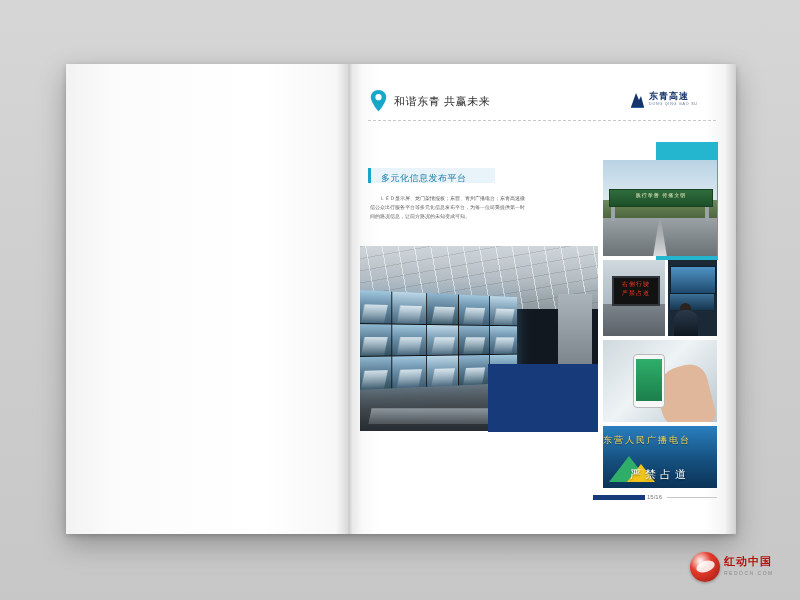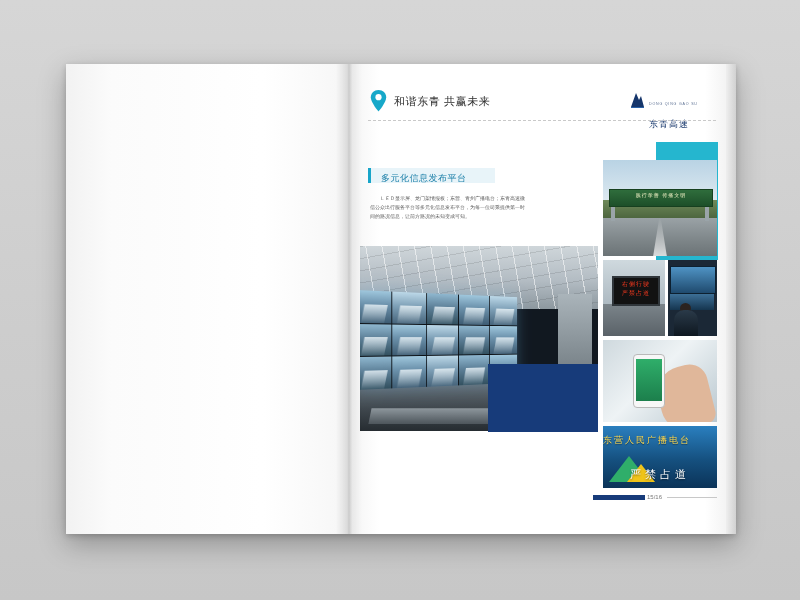--- a/index.html
+++ b/index.html
@@ -89,22 +89,21 @@
     left: 0; top: 1px;
     width: 15px; height: 17px;
   }
   .logo-cn {
     position: absolute;
     left: 19px; top: 0px;
     font-size: 9px;
     color: #16366b;
     letter-spacing: 1px;
     white-space: nowrap;
-    font-weight: normal;
-    margin-top: 28px;
+    font-weight: bold;
   }
   .logo-en {
     position: absolute;
     left: 19px; top: 12px;
     font-size: 3.6px;
     color: #5b6f92;
     letter-spacing: 0.8px;
     white-space: nowrap;
   }
   .header-rule {
@@ -572,14 +571,19 @@
         <div class="pagebar-num">15/16</div>
         <div class="pagebar-track"></div>
       </div>
 
       <div class="page-edge"></div>
     </div>
 
     <div class="spine"></div>
   </div>
 
+  <div class="site-wm">
+    <div class="site-ball"></div>
+    <div class="site-cn">红动中国</div>
+    <div class="site-en">REDOCN.COM</div>
+  </div>
 
 </div>
 
 </body></html>

